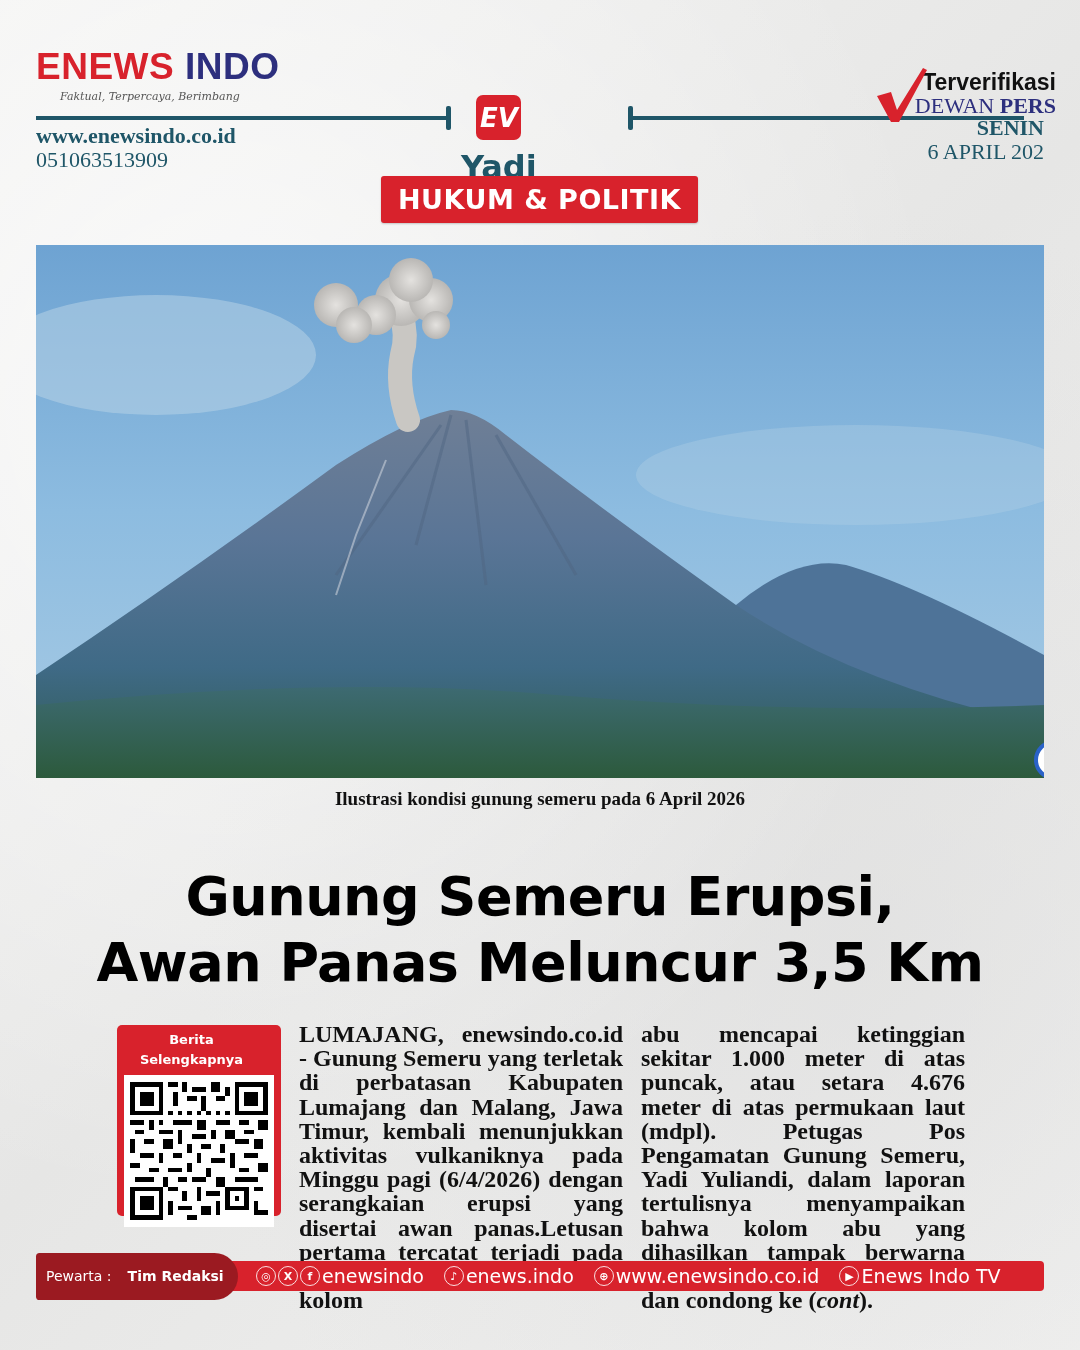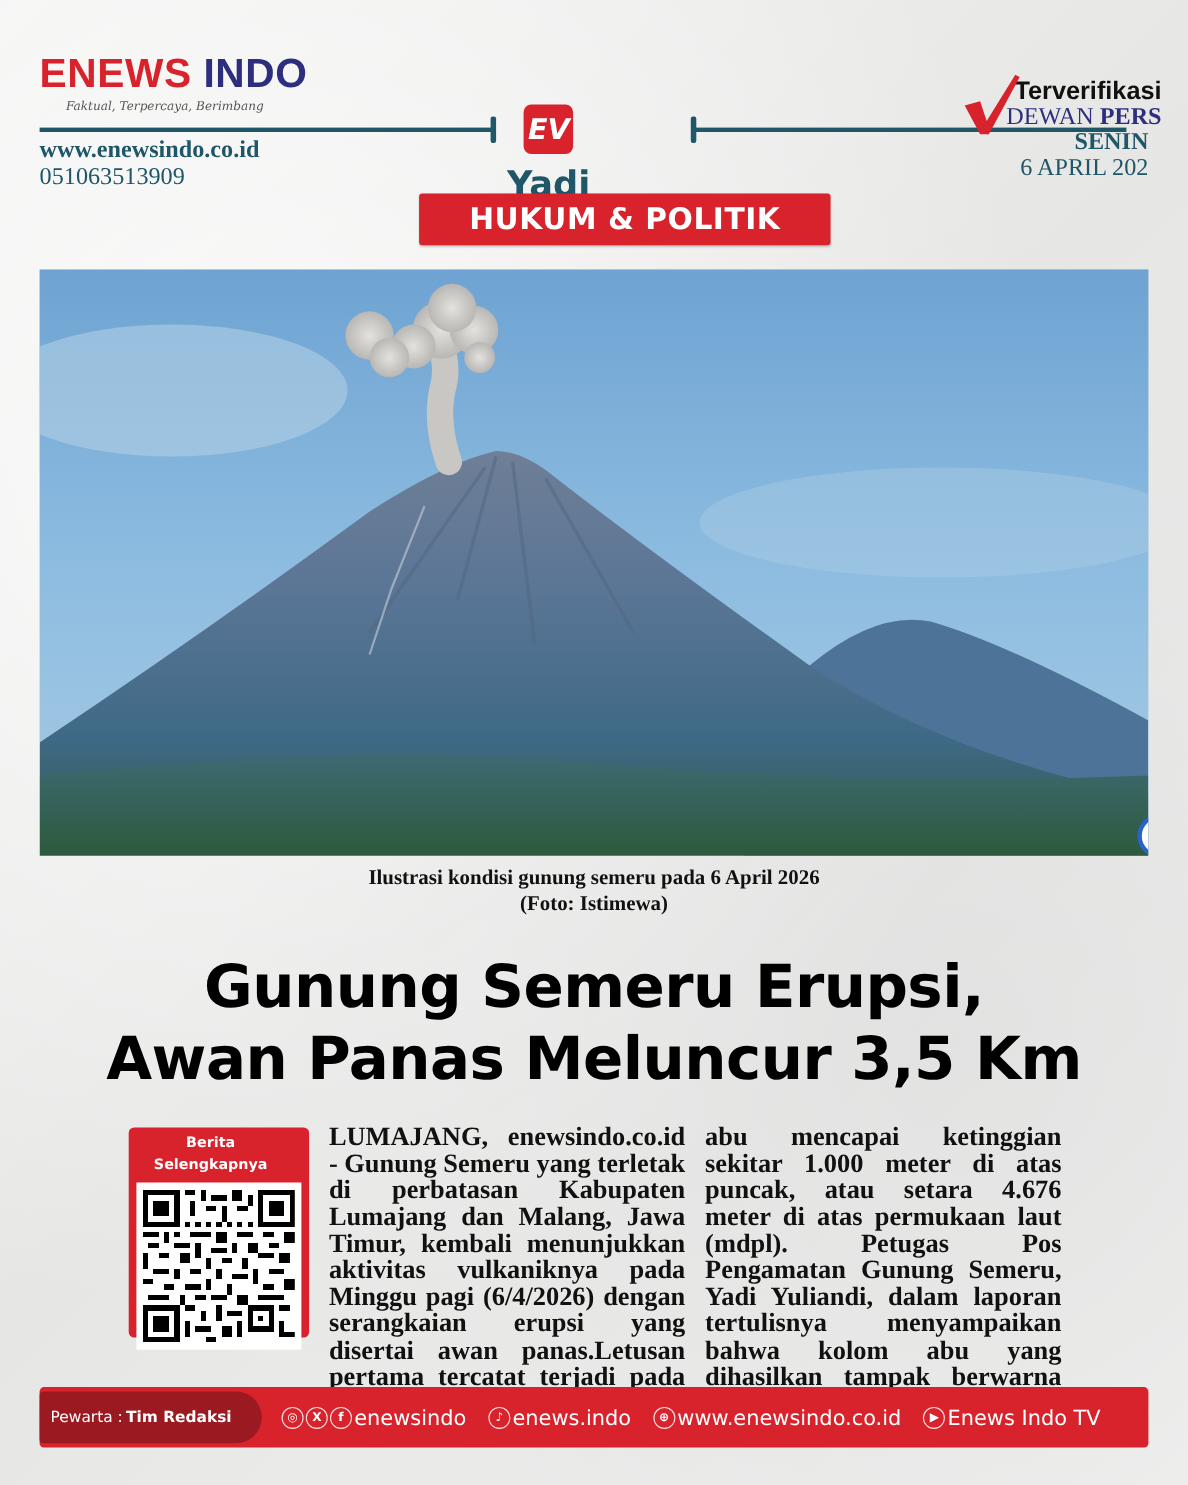--- a/index.html
+++ b/index.html
@@ -38,21 +38,21 @@
   .verify { position: absolute; right: 24px; top: 54px; text-align: right; margin-top: 16px; }
   .verify .check { position: absolute; left: -42px; top: -4px; width: 56px; height: 60px; }
   .verify .t1 { font-family: "Liberation Sans", sans-serif; font-weight: 700; font-size: 23px; color: #111; line-height: 24px; }
   .verify .t2 { font-size: 22px; color: #2d2f7e; line-height: 24px; }
   .verify .t2 b { font-weight: 700; }
 
   .dateblock { position: absolute; right: 36px; top: 116px; text-align: right; color: #1f5668; }
   .dateblock .day { font-weight: 700; font-size: 22px; line-height: 24px; }
   .dateblock .date { font-size: 22px; line-height: 24px; }
 
-  .category { position: absolute; left: 381px; top: 176px; width: 374px; height: 47px; background: #d8222c; border-radius: 3px; color: #fff; font-family: "DejaVu Sans", sans-serif; font-weight: 700; font-size: 27px; display: flex; align-items: center; justify-content: center; letter-spacing: 0.5px; box-shadow: 0 1px 2px rgba(0,0,0,0.2); }
+  .category { position: absolute; left: 381px; top: 176px; width: 317px; height: 47px; background: #d8222c; border-radius: 3px; color: #fff; font-family: "DejaVu Sans", sans-serif; font-weight: 700; font-size: 27px; display: flex; align-items: center; justify-content: center; letter-spacing: 0.5px; box-shadow: 0 1px 2px rgba(0,0,0,0.2); }
 
   
   .photo { position: absolute; left: 36px; top: 245px; width: 1008px; height: 533px; overflow: hidden; background: linear-gradient(180deg, #6fa4d0 0%, #8bbbe0 40%, #a7cbe6 70%, #a9cbe3 100%); }
   .photo svg { display: block; }
 
   .caption { position: absolute; left: 0; width: 1080px; top: 787px; text-align: center; font-weight: 700; font-size: 19px; line-height: 23px; color: #111; }
 
   
   .headline { position: absolute; left: 0; width: 1080px; top: 864px; text-align: center; font-family: "DejaVu Sans", sans-serif; font-weight: 700; font-size: 54px; line-height: 66px; color: #000; letter-spacing: -0.5px; }
 
@@ -62,23 +62,23 @@
   .qr-card .qr-box { background: #fff; width: 150px; height: 152px; padding: 6px; }
 
   
   .col { position: absolute; top: 1022px; width: 324px; font-weight: 700; font-size: 24px; line-height: 24.2px; text-align: justify; color: #111; }
   .col.c1 { left: 299px; }
   .col.c2 { left: 641px; }
   .col p { display: block; }
   .col em { font-style: italic; }
 
   
-  .footer { position: absolute; left: 36px; top: 1261px; width: 1008px; height: 55px; background: #d8222c; border-radius: 4px; display: flex; align-items: center; color: #fff; font-family: "DejaVu Sans", sans-serif; }
+  .footer { position: absolute; left: 36px; top: 1261px; width: 1008px; height: 30px; background: #d8222c; border-radius: 4px; display: flex; align-items: center; color: #fff; font-family: "DejaVu Sans", sans-serif; }
   .footer .pewarta { height: 47px; width: 202px; background: #9b1a21; border-radius: 4px 26px 26px 4px; display: flex; align-items: center; padding-left: 10px; font-size: 14px; white-space: nowrap; }
-  .footer .pewarta b { font-weight: 700; margin-left: 3px; text-align: right; }
+  .footer .pewarta b { font-weight: 700; margin-left: 16px; text-align: right; }
   .social { display: flex; align-items: center; margin-left: 18px; font-size: 19px; white-space: nowrap; }
   .social .ic { width: 20px; height: 20px; border: 1.3px solid rgba(255,255,255,0.85); border-radius: 50%; display: inline-flex; align-items: center; justify-content: center; font-size: 11px; font-weight: 700; margin-right: 2px; }
   .social .grp { display: flex; align-items: center; margin-right: 20px; }
 </style>
 </head>
 <body>
 
 <div class="brand">
   <div class="brand-name">
     <span class="red">ENEWS</span>
@@ -164,21 +164,20 @@
     <circle cx="395" cy="55" r="22" fill="url(#ash)"></circle>
     <circle cx="375" cy="35" r="22" fill="url(#ash)"></circle>
     <circle cx="400" cy="80" r="14" fill="url(#ash)"></circle>
 
     <circle cx="1018" cy="515" r="18" fill="#fff" stroke="#2a62c8" stroke-width="4"></circle>
   </svg>
 </div>
 
 <div class="caption">
   <div>Ilustrasi kondisi gunung semeru pada 6 April 2026</div>
-  <div>(Foto: Istimewa)</div>
 </div>
 
 <h1 class="headline">
   <div>Gunung Semeru Erupsi,</div>
   <div>Awan Panas Meluncur 3,5 Km</div>
 </h1>
 
 <div class="qr-card">
   <div class="qr-label">Berita Selengkapnya</div>
   <div class="qr-box">

